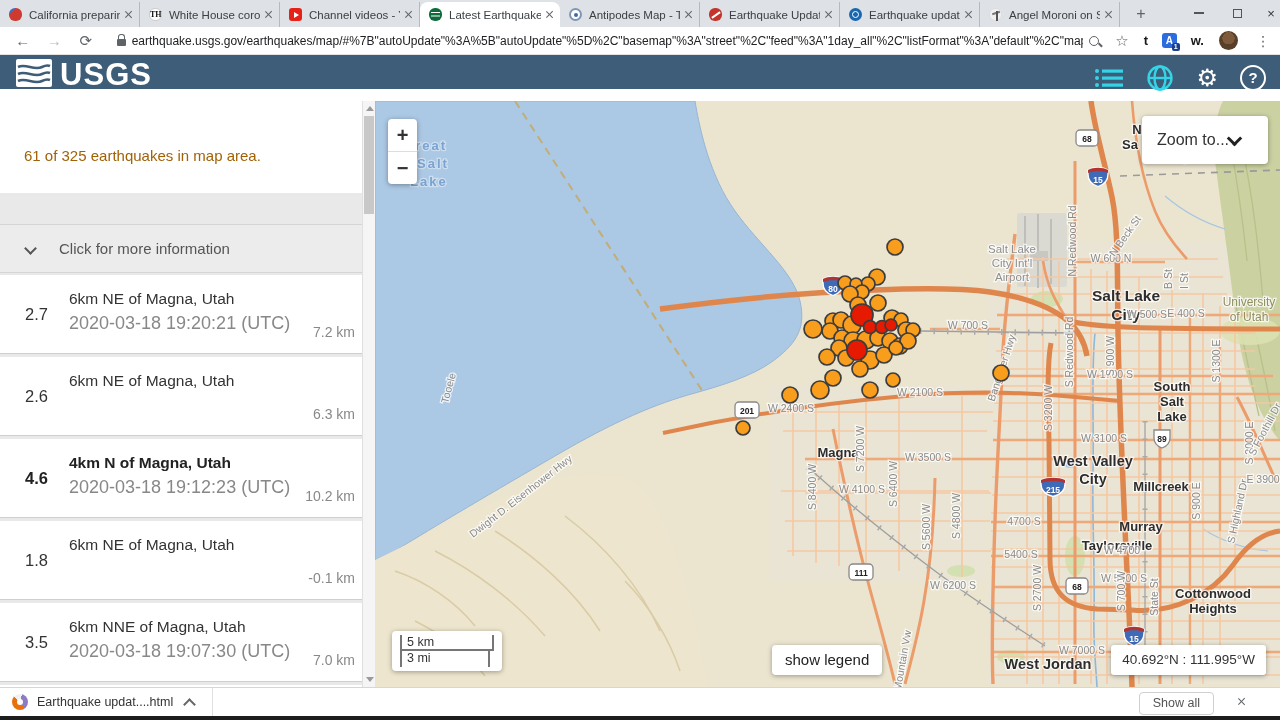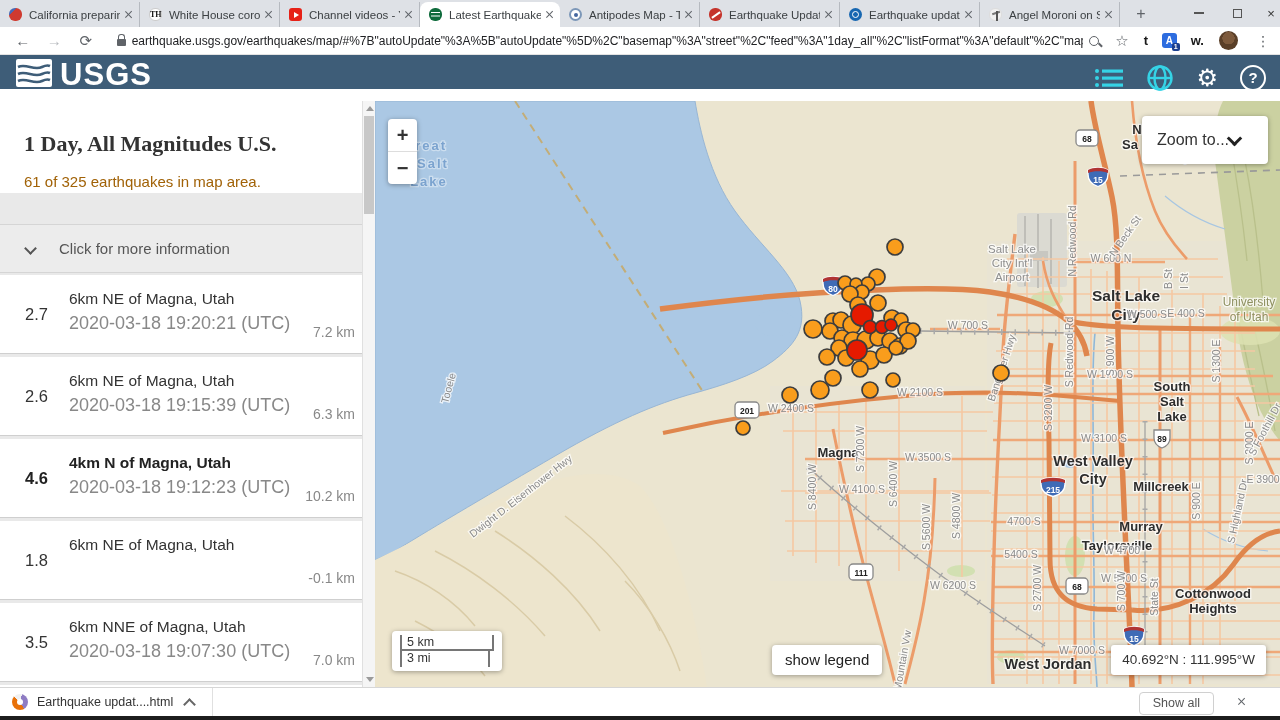--- a/index.html
+++ b/index.html
@@ -220,41 +220,39 @@
       </span>
       <span class="hicon gear">⚙</span>
       <span class="hicon help">?</span>
     </div>
   </div>
 
   <div class="content">
 
     <div class="sidebar">
       <div class="sb-head">
-        <h1 class="sb-title">1 Day, All Magnitudes U.S.</h1>
         <p class="sb-sub">61 of 325 earthquakes in map area.</p>
       </div>
       <div class="sb-info">
         <span class="chev"></span>
         <span>Click for more information</span>
       </div>
       <div class="eq-list">
         <div class="eq-item">
           <span class="eq-mag">2.7</span>
           <div class="eq-mid">
               <div class="eq-place">6km NE of Magna, Utah</div>
           <div class="eq-time">2020-03-18 19:20:21 (UTC)</div>
             </div>
           <span class="eq-depth">7.2 km</span>
         </div>
         <div class="eq-item">
           <span class="eq-mag">2.6</span>
           <div class="eq-mid">
               <div class="eq-place">6km NE of Magna, Utah</div>
-          <div class="eq-time">2020-03-18 19:15:39 (UTC)</div>
             </div>
           <span class="eq-depth">6.3 km</span>
         </div>
         <div class="eq-item sel">
           <span class="eq-mag">4.6</span>
           <div class="eq-mid">
               <div class="eq-place">4km N of Magna, Utah</div>
           <div class="eq-time">2020-03-18 19:12:23 (UTC)</div>
             </div>
           <span class="eq-depth">10.2 km</span>

